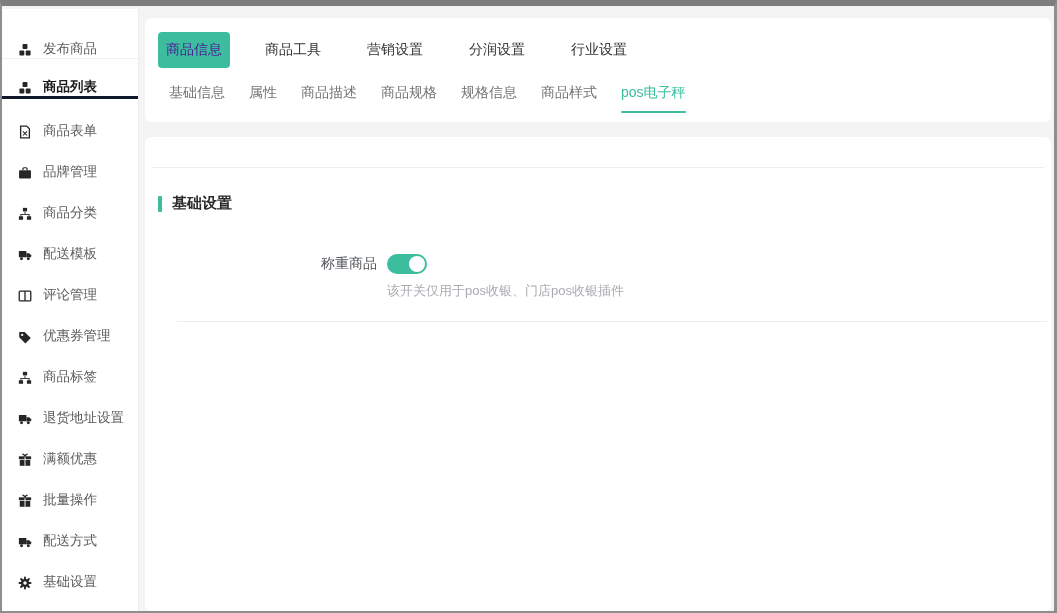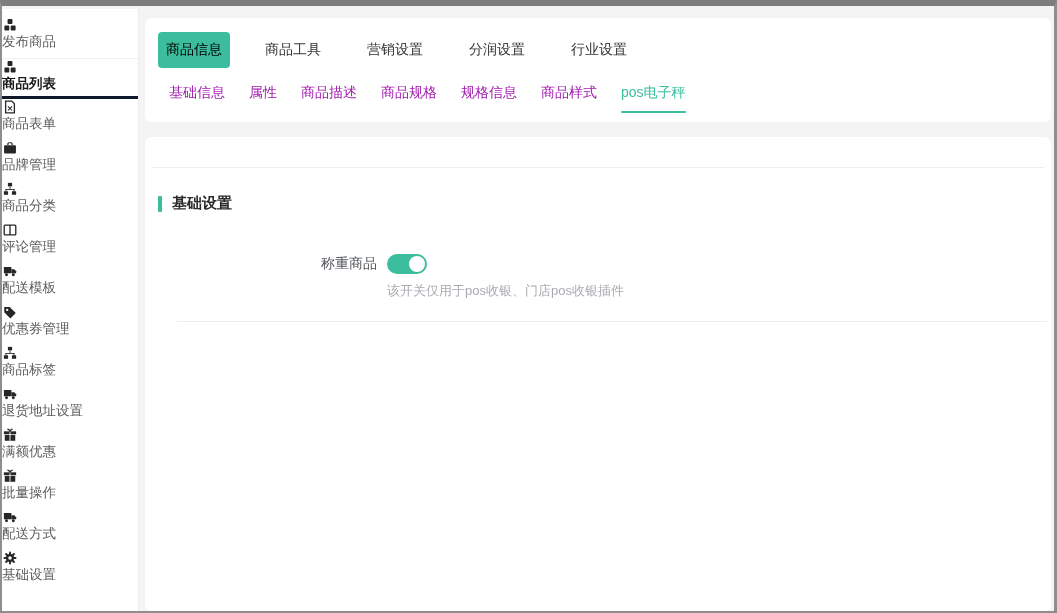--- a/index.html
+++ b/index.html
@@ -13,33 +13,33 @@
     border-left:2px solid #8e8e8e;
     border-right:3px solid #8e8e8e;
     border-bottom:2px solid #8e8e8e;
     overflow:hidden;
   }
   .frame-tick { position:absolute; left:40px; top:-6px; width:6px; height:6px; background:#1c1c1c; }
 
   
   .sidebar { position:absolute; left:0; top:3px; bottom:0; width:137px; background:#fff; border-right:1px solid #ededed; }
   .sidebar-list { padding-top:8px; list-style:none; }
-  .sidebar-item { height:41px; display:flex; align-items:flex-start; padding-left:0; font-size:13.5px; color:#5c5c5c; cursor:pointer;flex-direction:column; }
+  .sidebar-item { height:41px; display:flex; align-items:flex-end; padding-left:15px; font-size:13.5px; color:#5c5c5c; cursor:pointer; }
   .sidebar-item .icon { width:16px; height:16px; margin-right:10px; color:#262626; display:inline-flex; align-items:center; justify-content:center; flex:none; }
   .sidebar-item .icon svg { width:14px; height:14px; }
   .sidebar-item.active { color:#1a1a1a; font-weight:700; border-top:1px solid #f0f0f0; border-bottom:3px solid #0f172a; }
 
   
   .main { position:absolute; left:143px; right:1px; top:0; bottom:0; }
   .tabs-card { position:absolute; top:12px; left:0; right:2px; height:104px; background:#fff; border-radius:6px; }
   .main-tabs { display:flex; align-items:center; padding:14px 0 0 13px; }
   .main-tab { font-size:14px; color:#333; margin-right:46px; cursor:pointer; white-space:nowrap; }
-  .main-tab.active { background:var(--accent); color:#000000; border-radius:4px; padding:9px 8px; margin-right:35px; }
+  .main-tab.active { background:var(--accent); color:#4c1d95; border-radius:4px; padding:9px 8px; margin-right:35px; }
   .sub-tabs { display:flex; padding:16px 0 0 24px; }
-  .sub-tab { font-size:14px; color:#a21caf; margin-right:24px; position:relative; padding-bottom:11px; cursor:pointer; white-space:nowrap; }
+  .sub-tab { font-size:14px; color:#737373; margin-right:24px; position:relative; padding-bottom:11px; cursor:pointer; white-space:nowrap; }
   .sub-tab.active { color:var(--accent); }
   .sub-tab.active::after { content:""; position:absolute; left:0; right:0; bottom:0; height:2px; background:var(--accent); border-radius:1px; }
 
   .content-card { position:absolute; top:131px; left:0; right:2px; bottom:0; background:#fff; border-radius:6px; }
   .divider-top { margin:30px 7px 0; border-top:1px solid #ececec; }
   .section-header { margin:26px 0 0 13px; display:flex; align-items:center; }
   .section-bar { width:4px; height:16px; background:var(--accent); margin-right:10px; border-radius:1px; }
   .section-title { font-size:15px; font-weight:700; color:#2b2b2b; }
   .form-row { margin-top:41px; display:flex; align-items:center; }
   .form-label { width:232px; text-align:right; font-size:14px; color:#51555a; }
@@ -103,37 +103,37 @@
             <rect x="10.2" y="10.6" width="4.8" height="4"></rect>
             <path d="M7.5 5h1v3h-1z"></path>
             <path d="M3 8h10v1H3z"></path>
             <path d="M2.9 8h1v3h-1zM12.1 8h1v3h-1z"></path>
           </svg>
         </span>
         <span>商品分类</span>
       </li>
     <li class="sidebar-item">
         <span class="icon">
-          <svg viewBox="0 0 16 16" fill="none" stroke="currentColor" stroke-width="1.5">
-            <rect x="1.4" y="2.4" width="13.2" height="11.2" rx="1"></rect>
-            <path d="M8 2.4v11.2"></path>
-          </svg>
-        </span>
-        <span>评论管理</span>
-      </li>
-    <li class="sidebar-item">
-        <span class="icon">
           <svg viewBox="0 0 16 16" fill="currentColor">
             <path d="M1 3.4h8.6v7.2H1z"></path>
             <path d="M9.6 6h3.3l2.1 2.3v2.3H9.6z"></path>
             <circle cx="4" cy="12.2" r="1.7"></circle>
             <circle cx="11.8" cy="12.2" r="1.7"></circle>
           </svg>
         </span>
         <span>配送模板</span>
+      </li>
+    <li class="sidebar-item">
+        <span class="icon">
+          <svg viewBox="0 0 16 16" fill="none" stroke="currentColor" stroke-width="1.5">
+            <rect x="1.4" y="2.4" width="13.2" height="11.2" rx="1"></rect>
+            <path d="M8 2.4v11.2"></path>
+          </svg>
+        </span>
+        <span>评论管理</span>
       </li>
     <li class="sidebar-item">
         <span class="icon">
           <svg viewBox="0 0 16 16">
             <path d="M1.4 2.2h6.2l7 7-6.2 6.2-7-7z" fill="currentColor"></path>
             <circle cx="4.8" cy="5.6" r="1.3" fill="#fff"></circle>
           </svg>
         </span>
         <span>优惠券管理</span>
       </li>

